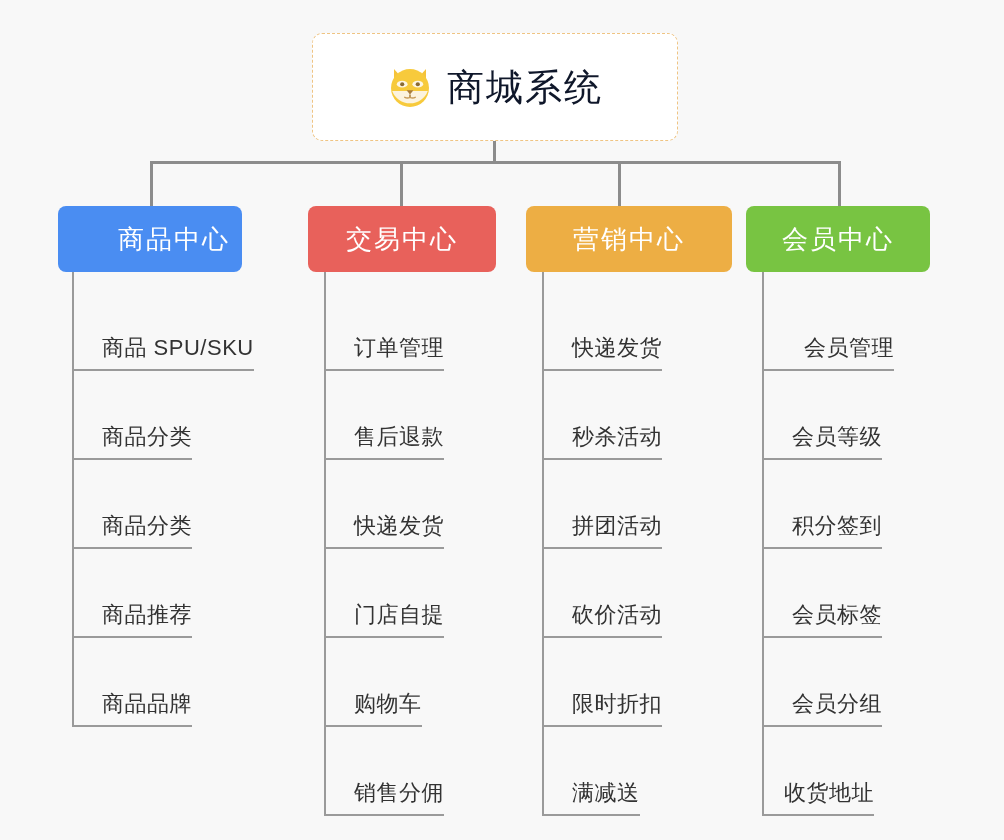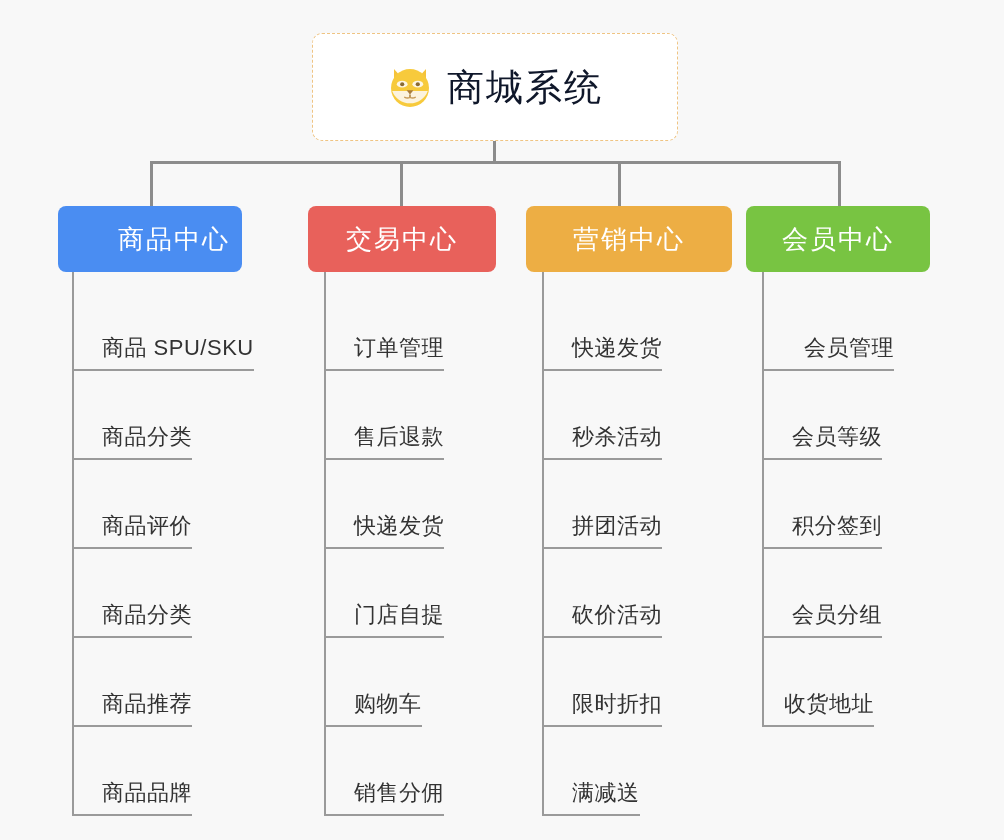--- a/index.html
+++ b/index.html
@@ -175,23 +175,20 @@
         <span>商品中心</span>
       </div>
       <div class="leaf-list" style="border-left-color: rgb(154, 154, 154);">
         <div class="leaf">
             <span class="leaf-label" style="border-bottom-color: rgb(154, 154, 154);">商品 SPU/SKU</span>
           </div>
         <div class="leaf">
             <span class="leaf-label" style="border-bottom-color: rgb(154, 154, 154);">商品分类</span>
           </div>
         <div class="leaf">
-            <span class="leaf-label" style="border-bottom-color: rgb(154, 154, 154);">商品评价</span>
-          </div>
-        <div class="leaf">
             <span class="leaf-label" style="border-bottom-color: rgb(154, 154, 154);">商品分类</span>
           </div>
         <div class="leaf">
             <span class="leaf-label" style="border-bottom-color: rgb(154, 154, 154);">商品推荐</span>
           </div>
         <div class="leaf">
             <span class="leaf-label" style="border-bottom-color: rgb(154, 154, 154);">商品品牌</span>
           </div>
       </div>
     </div>
@@ -256,20 +253,23 @@
         <div class="leaf">
             <span class="leaf-label" style="border-bottom-color: rgb(154, 154, 154); padding-left: 40px;">会员管理</span>
           </div>
         <div class="leaf">
             <span class="leaf-label" style="border-bottom-color: rgb(154, 154, 154);">会员等级</span>
           </div>
         <div class="leaf">
             <span class="leaf-label" style="border-bottom-color: rgb(154, 154, 154);">积分签到</span>
           </div>
         <div class="leaf">
+            <span class="leaf-label" style="border-bottom-color: rgb(154, 154, 154);">会员标签</span>
+          </div>
+        <div class="leaf">
             <span class="leaf-label" style="border-bottom-color: rgb(154, 154, 154);">会员分组</span>
           </div>
         <div class="leaf">
             <span class="leaf-label" style="border-bottom-color: rgb(154, 154, 154); padding-left: 20px;">收货地址</span>
           </div>
       </div>
     </div>
 
   </div>
 </div>

